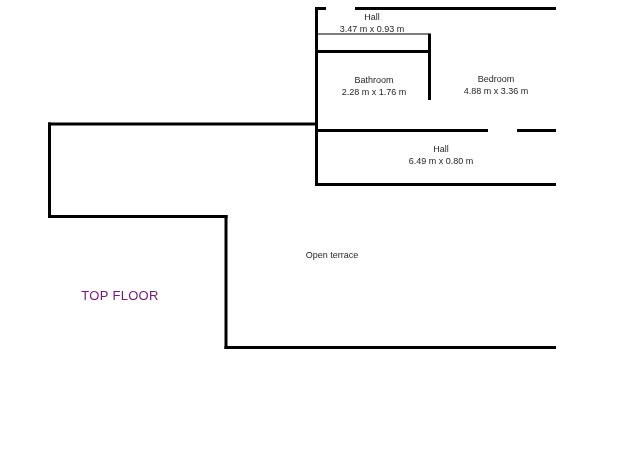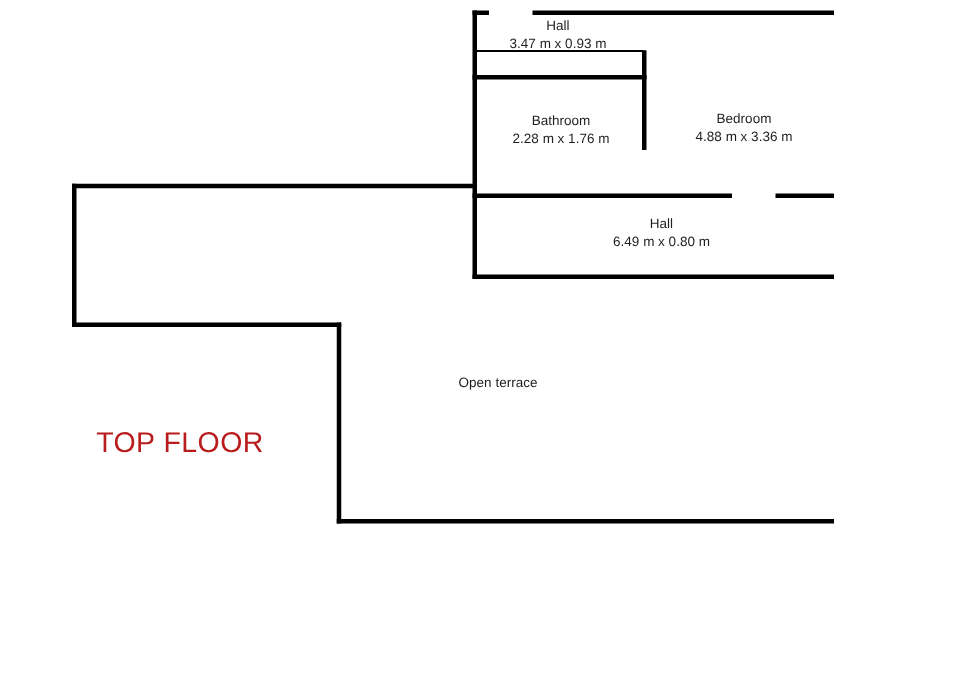--- a/index.html
+++ b/index.html
@@ -25,22 +25,22 @@
     transform: translateX(-50%);
     text-align: center;
     color: #1f1f1f;
     font-size: 9px;
     line-height: 12px;
     white-space: nowrap;
   }
   .floor-title {
     position: absolute;
     transform: translateX(-50%);
-    color: #b91c1c;
-    font-size: 19px;
+    color: #701a75;
+    font-size: 13px;
     line-height: 17px;
     letter-spacing: 0.3px;
     white-space: nowrap;
   }
   .wall { stroke: #000000; stroke-width: 3; stroke-linecap: butt; fill: none; }
   .wall-thin { stroke: #000000; stroke-width: 1.2; stroke-linecap: butt; fill: none; }
 </style>
 </head>
 <body>
 

